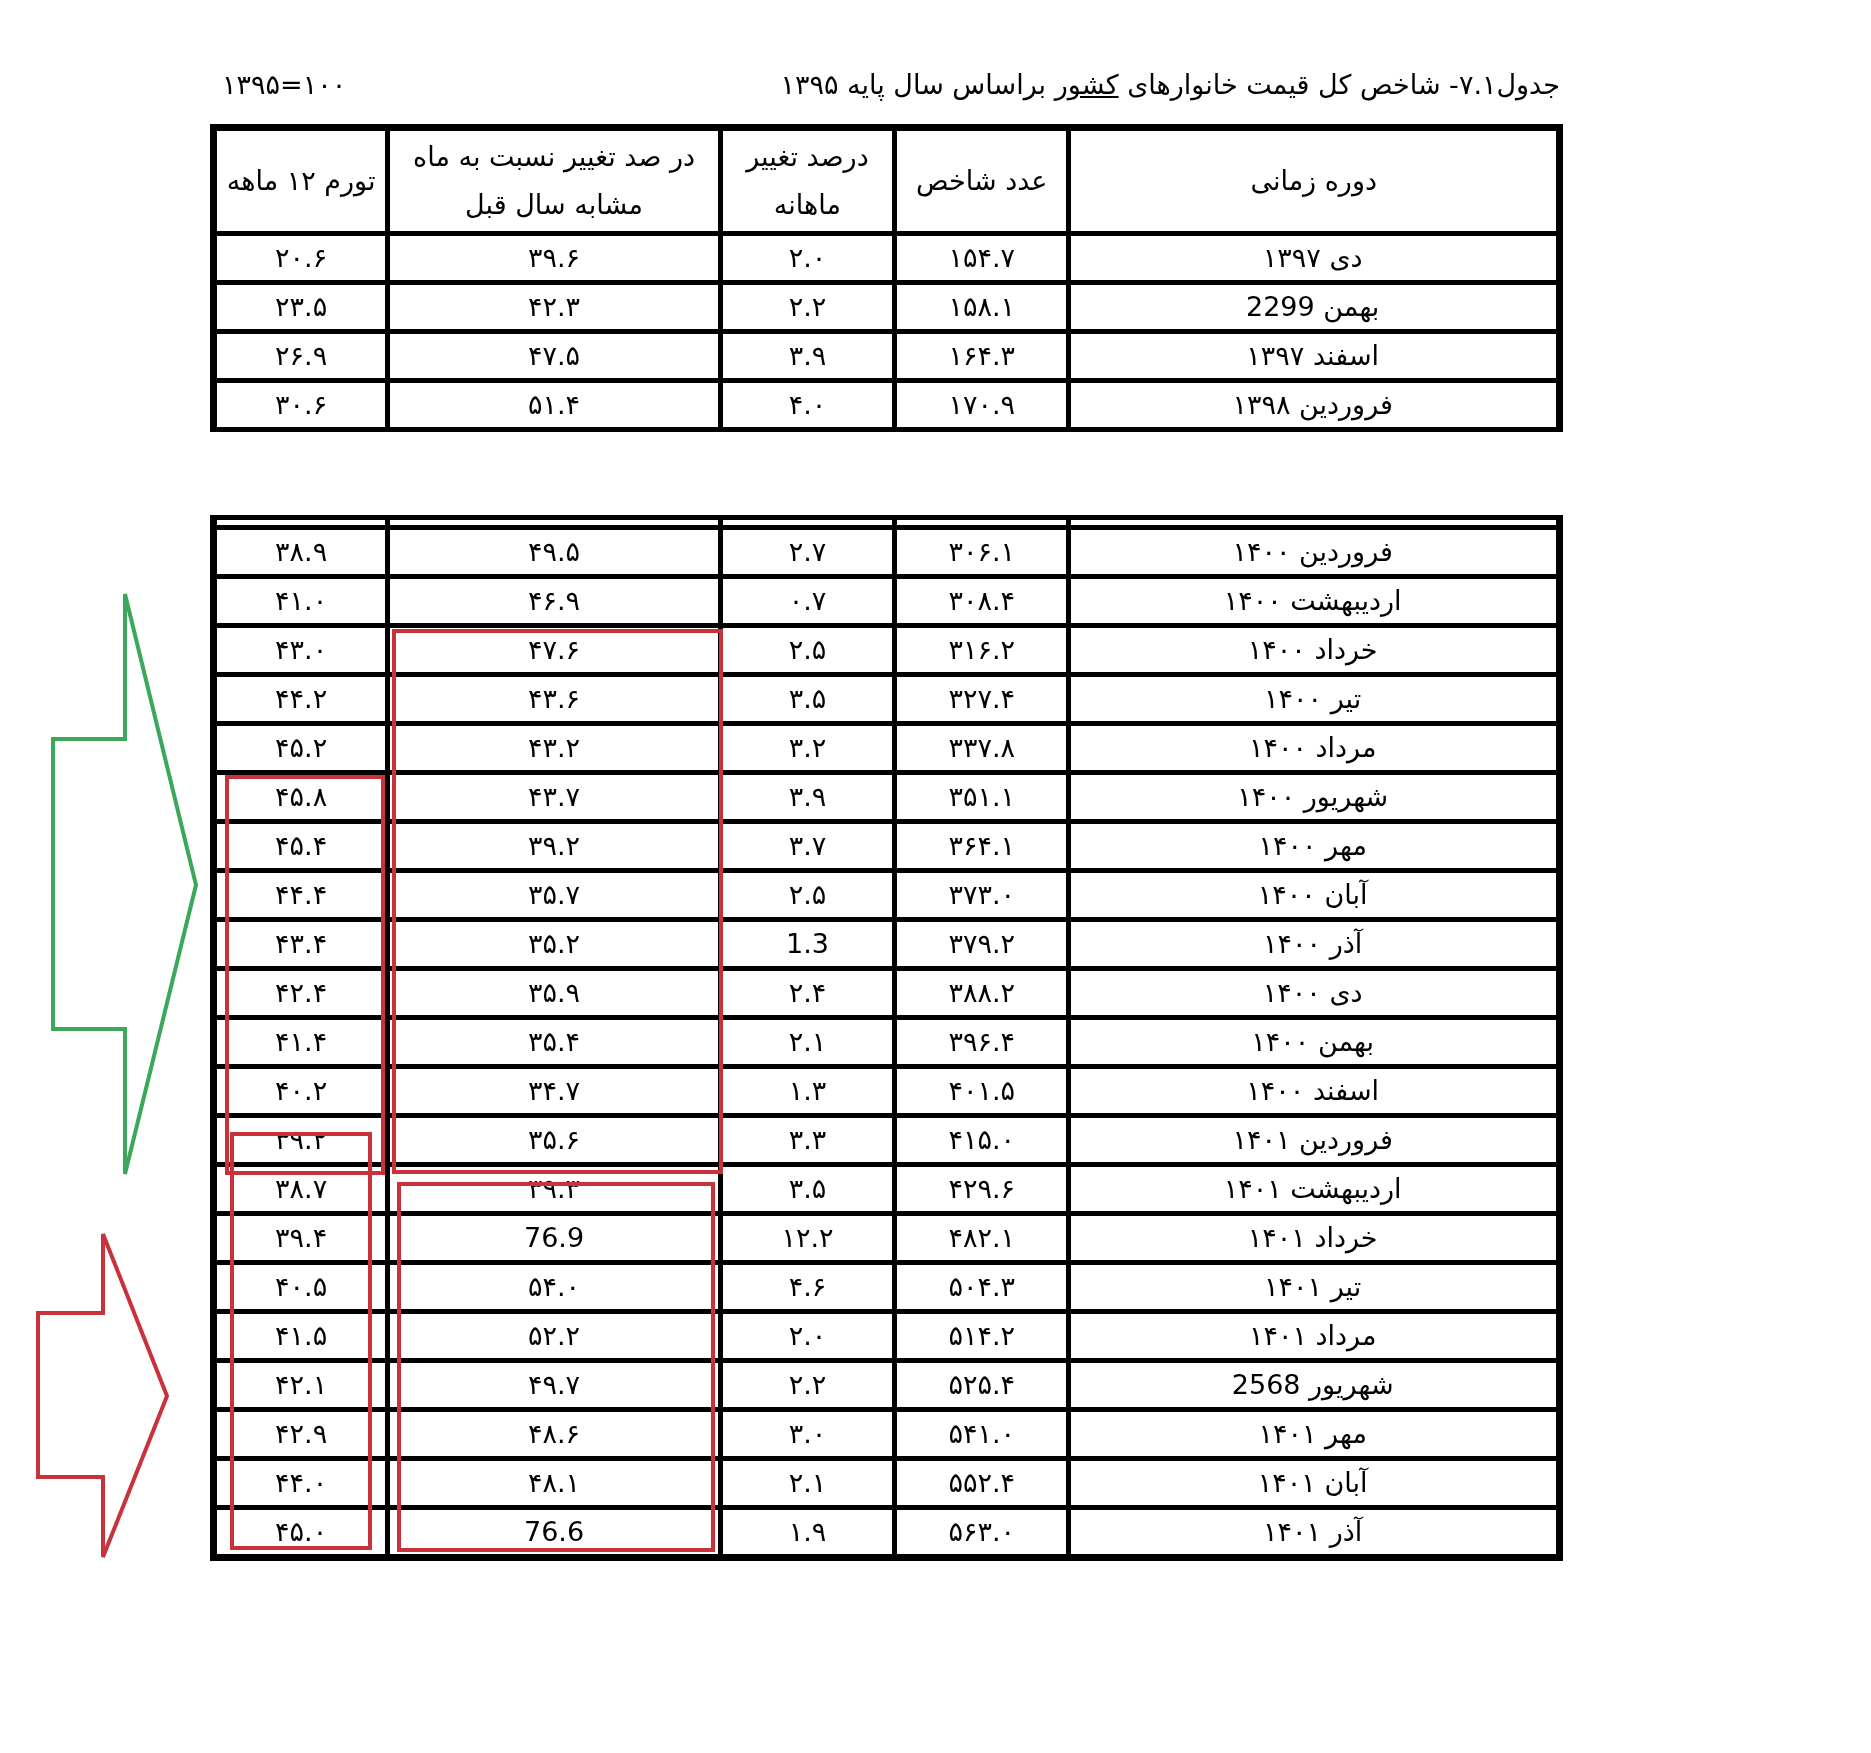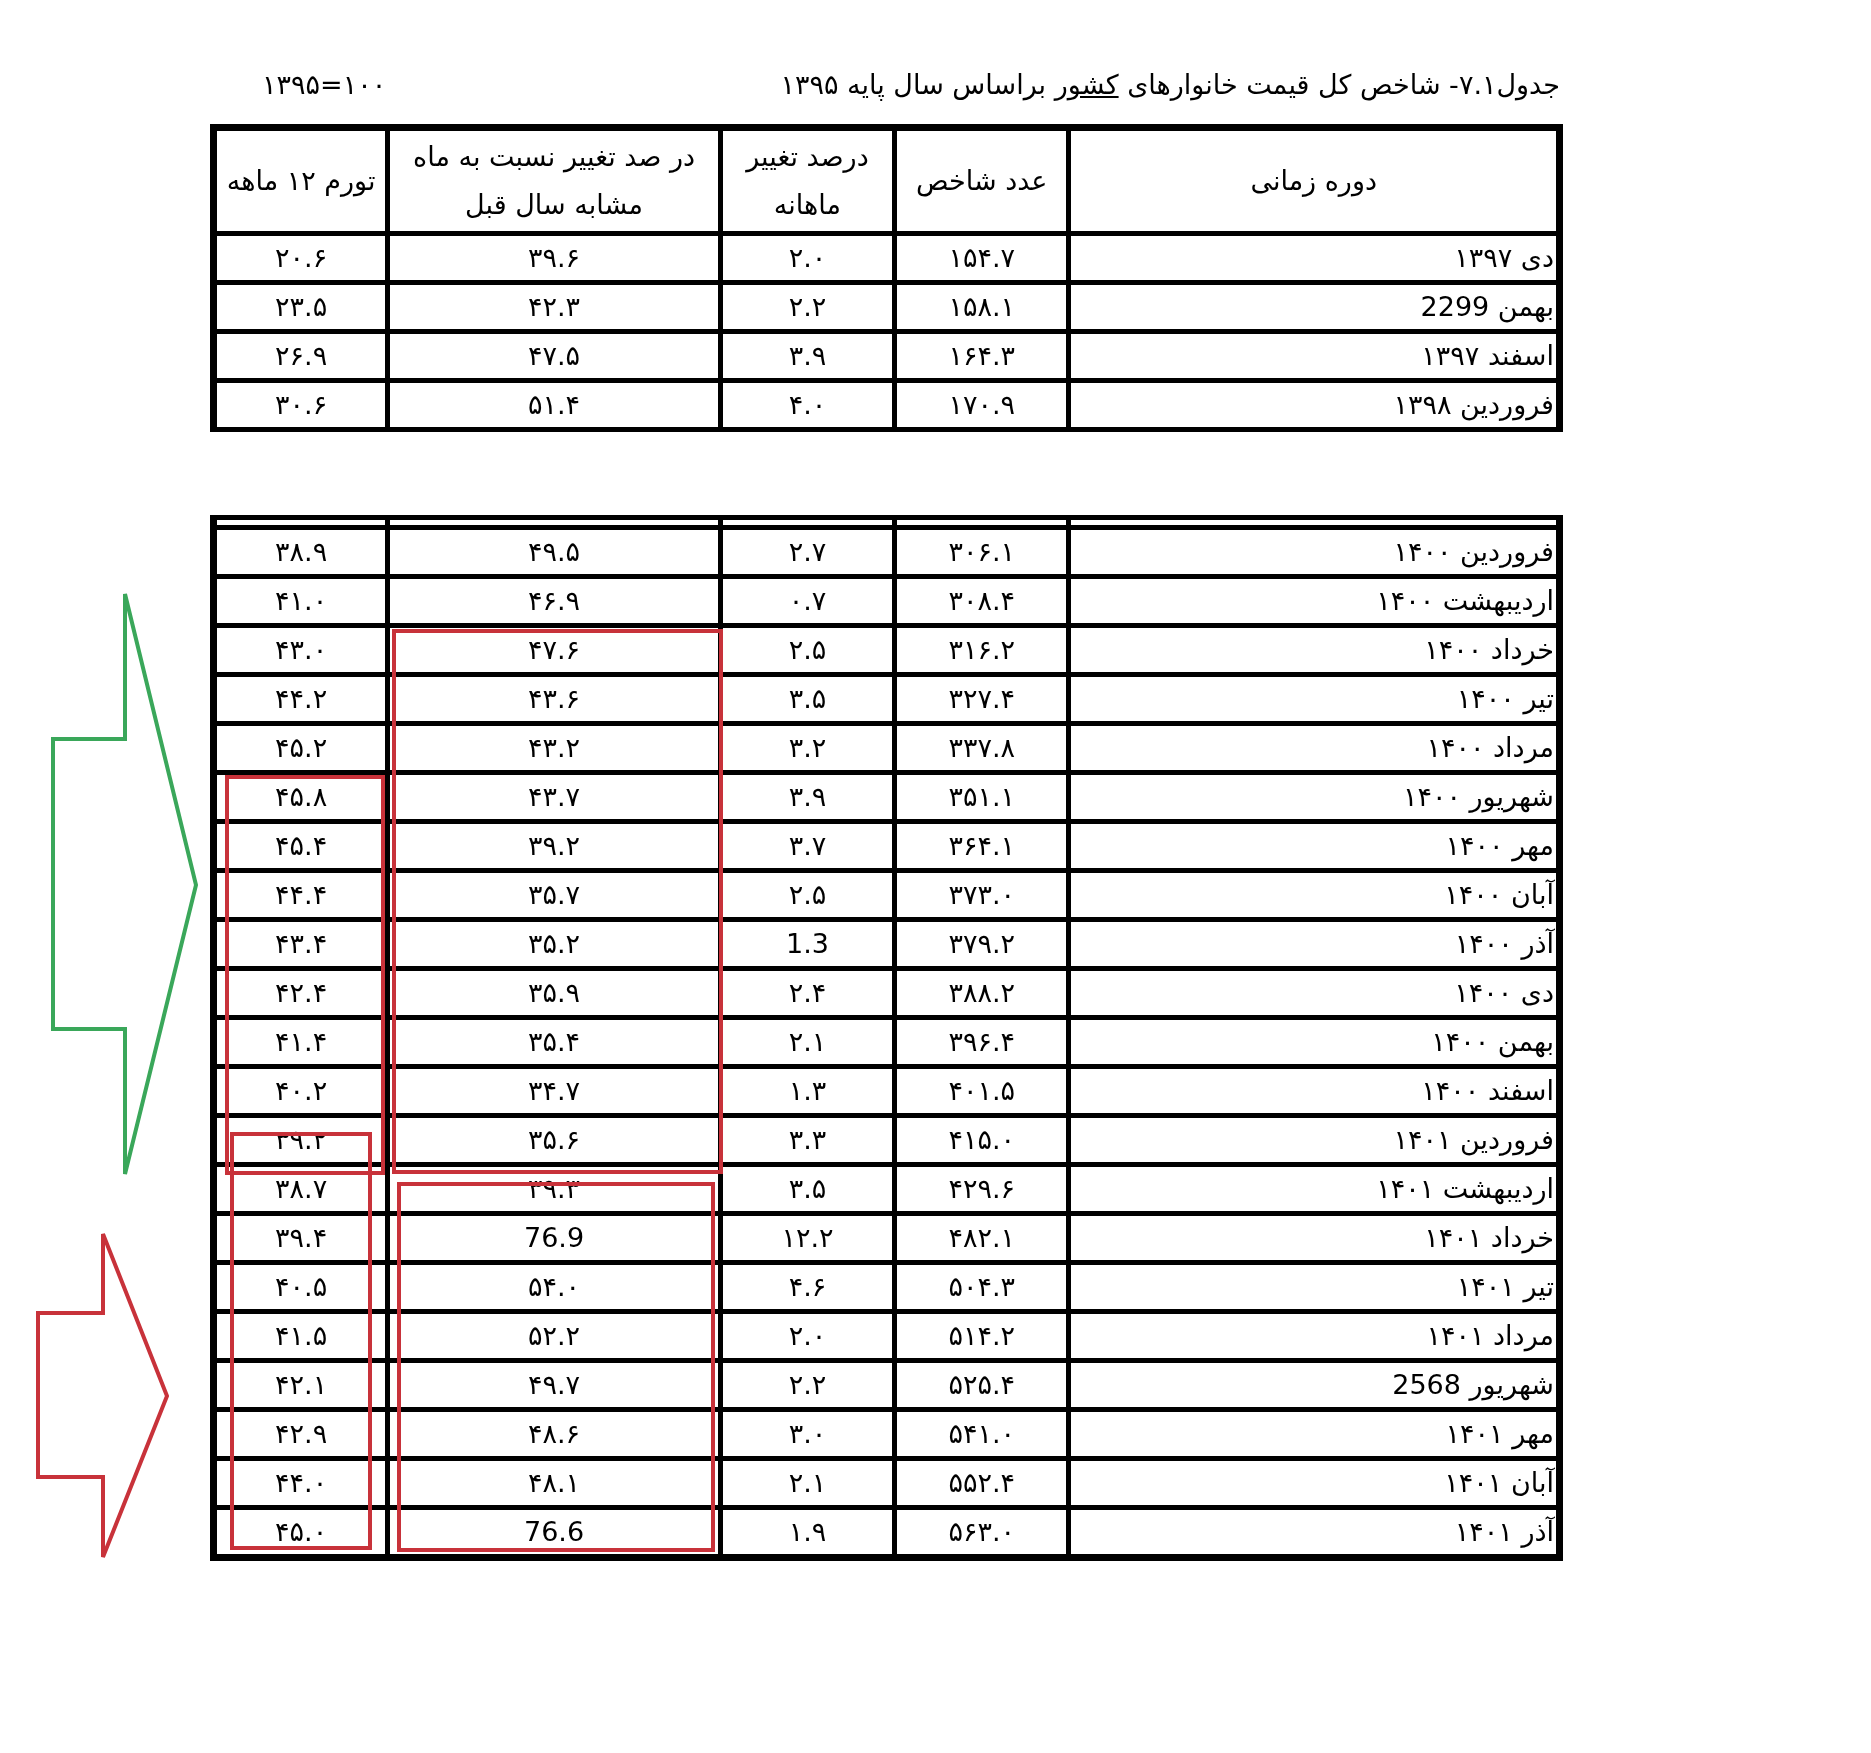--- a/index.html
+++ b/index.html
@@ -2,38 +2,38 @@
 <html><head>
   <meta charset="utf-8">
   <style>
     html, body { margin: 0; padding: 0; background: #ffffff; }
     body {
       width: 1871px; height: 1753px; position: relative; overflow: hidden;
       font-family: "DejaVu Sans", "Liberation Sans", sans-serif; color: #000;
     }
     .caption {
       position: absolute; top: 68px; font-size: 27px; line-height: 34px;
-      white-space: nowrap; direction: rtl; margin-left: 40px;
+      white-space: nowrap; direction: rtl;
     }
     .caption u { text-decoration: underline; }
     #caption-title { right: 311px; }
     #caption-base { left: 222px; direction: ltr; }
 
     .tbl {
       position: absolute; left: 210px; width: 1353px;
       border: 7px solid #000; border-collapse: collapse; table-layout: fixed;
       direction: rtl; background: #fff;
     }
     .tbl td, .tbl th {
       border: 5px solid #000; padding: 0; text-align: center;
       font-weight: normal; font-size: 27px; overflow: hidden; white-space: nowrap;
     }
     .tbl th { line-height: 48px; }
     .tbl td { height: 44px; line-height: 44px; }
-    .tbl td.period { text-align: right; padding-right: 2px; }
+    .tbl td.period { padding-right: 2px; }
     .tbl col.c-period { width: 487px; }
     .tbl col.c-index  { width: 173px; }
     .tbl col.c-mom    { width: 173px; }
     .tbl col.c-yoy    { width: 330px; }
     .tbl col.c-infl   { width: 173px; }
 
     #top-table { top: 124px; border-bottom: none; }
     #top-table th { height: 100px; }
     #top-wrap { position: absolute; left: 0; top: 0; width: 1871px; height: 434px; overflow: hidden; }
 

